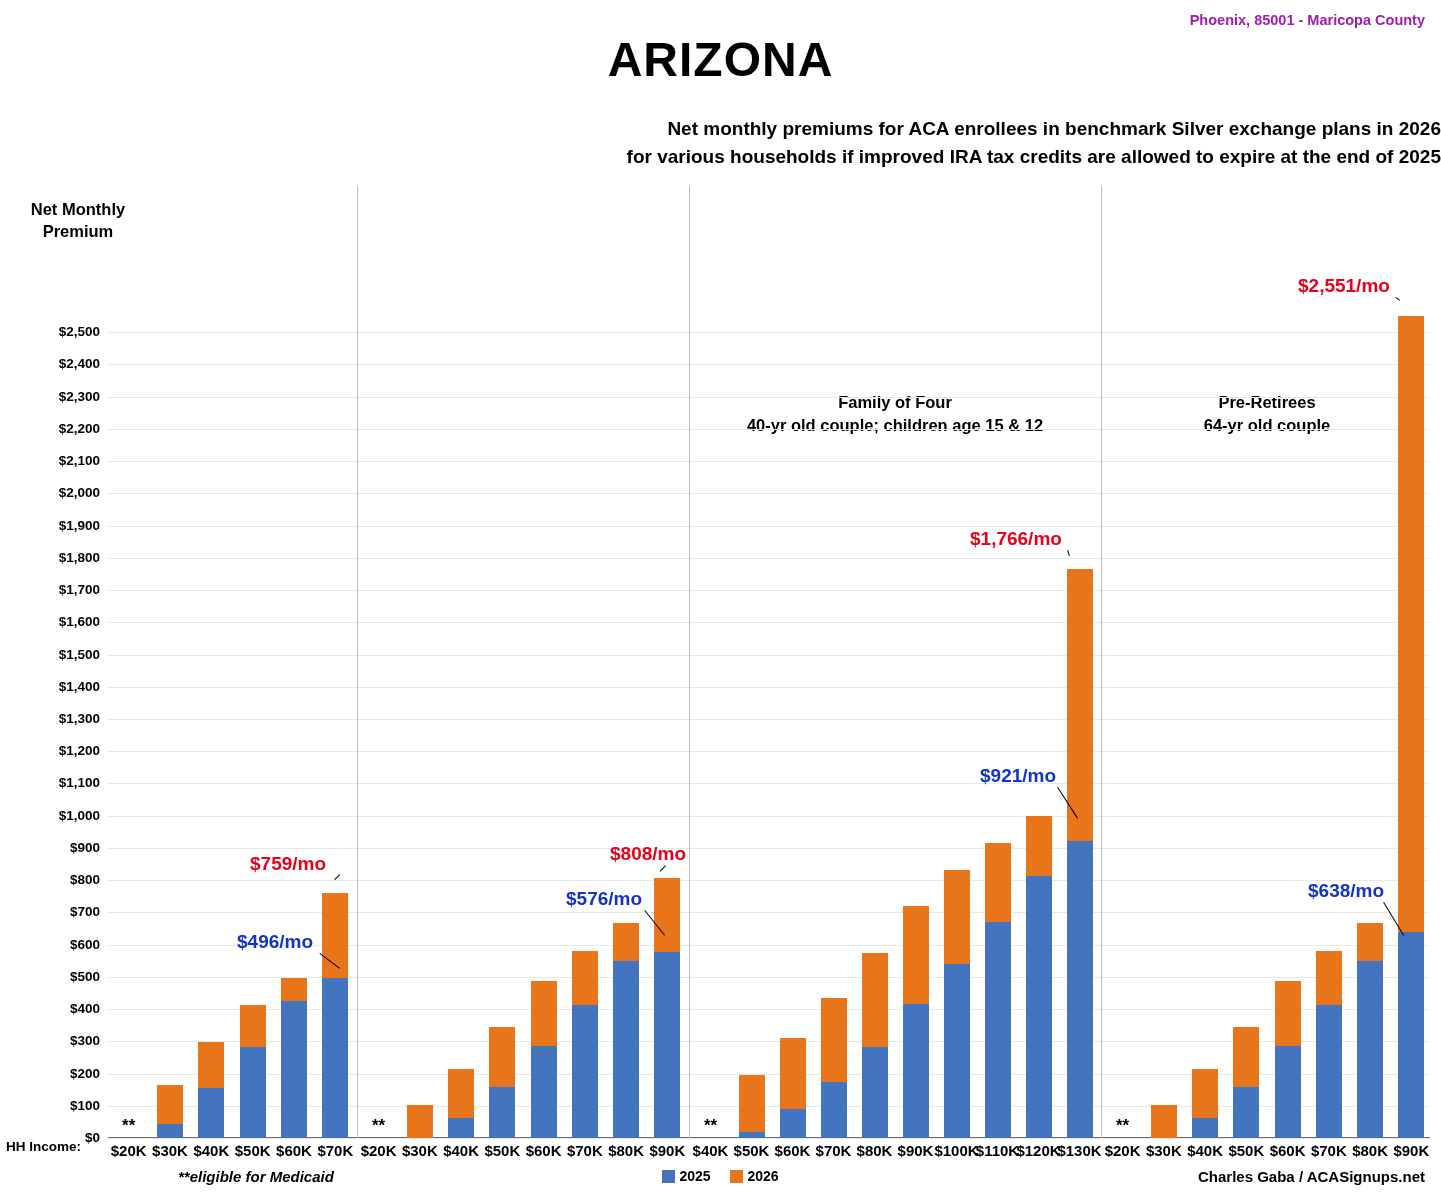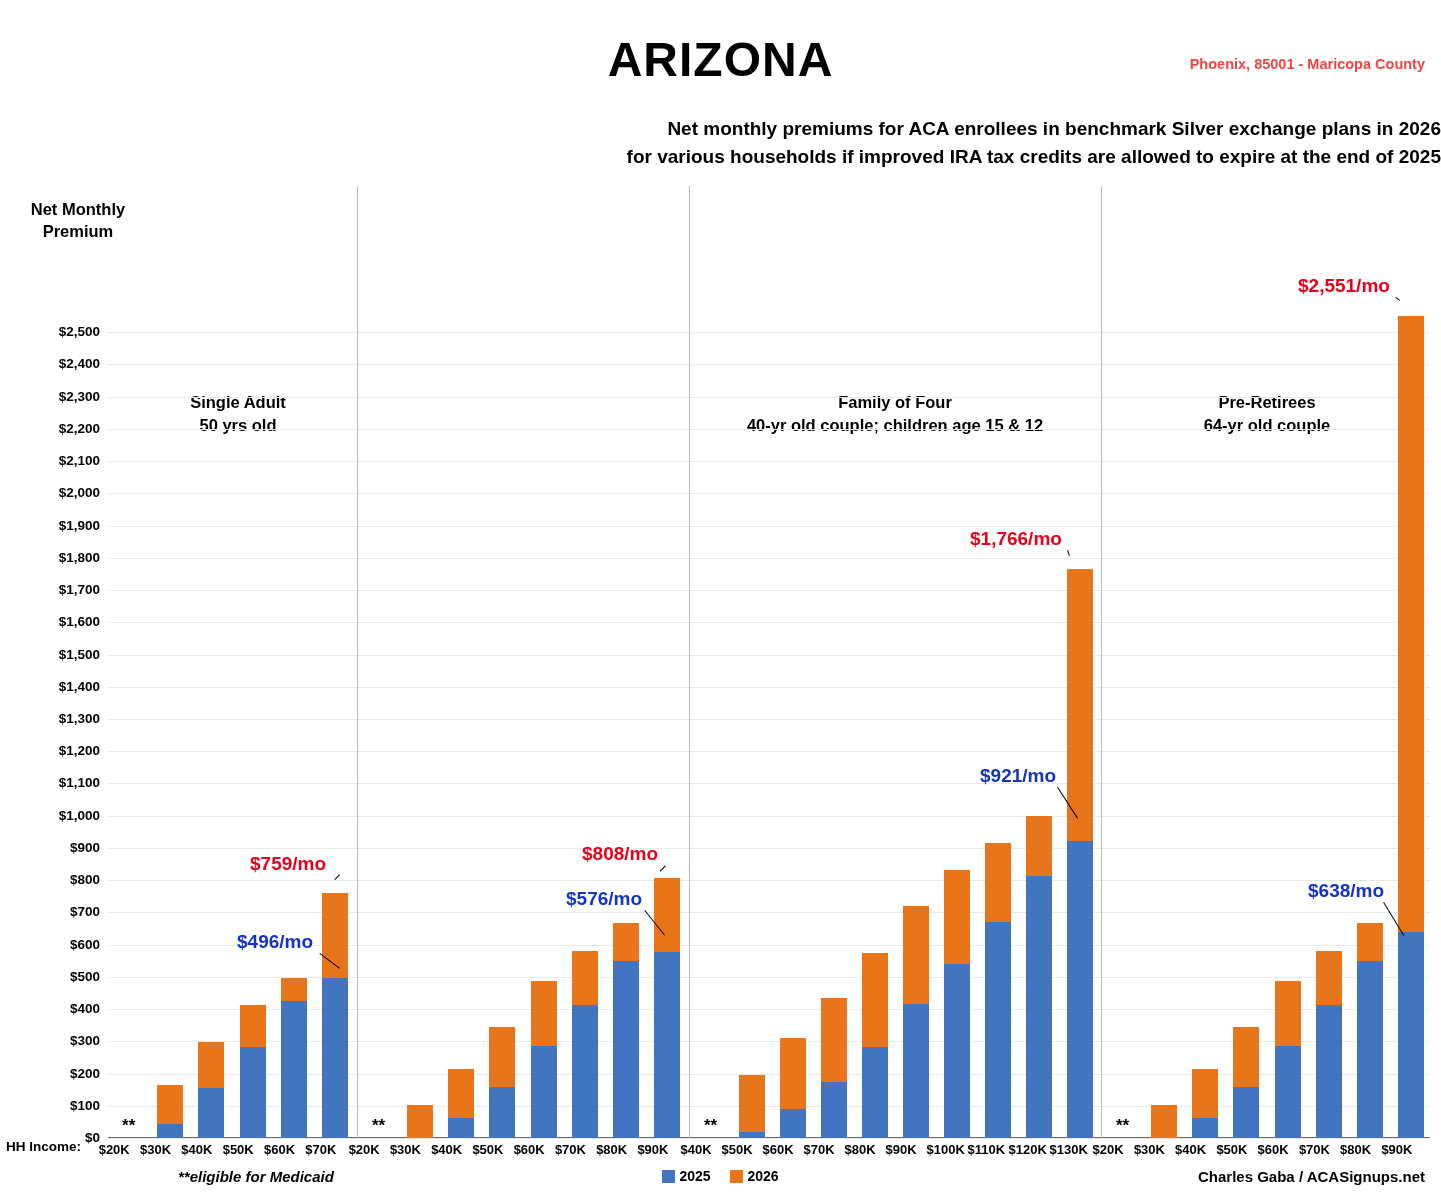--- a/index.html
+++ b/index.html
@@ -7,21 +7,21 @@
   body {
     width:1441px; height:1200px;
     background:#ffffff;
     font-family:"Liberation Sans", sans-serif;
     color:#000;
     position:relative;
     overflow:hidden;
   }
   .corner-note {
     position:absolute; top:12px; right:16px;
-    font-size:14.5px; font-weight:bold; color:#ef4444;margin-top:44px;
+    font-size:14.5px; font-weight:bold; color:#a21caf;
   }
   .title {
     position:absolute; top:32px; left:0; width:1441px;
     text-align:center; font-size:48px; font-weight:bold; letter-spacing:1px;
   }
   .subtitle {
     position:absolute; top:115px; left:0; width:1441px;
     text-align:right; font-size:19px; font-weight:bold; line-height:1.45;
   }
   
@@ -53,21 +53,21 @@
   .ylab {
     position:absolute; width:90px; text-align:right;
     font-size:13.5px; font-weight:bold;
   }
   .bar {
     position:absolute; bottom:0;
   }
   .seg2025 { position:absolute; bottom:0; width:100%; background:#4274c0; }
   .seg2026 { position:absolute; width:100%; background:#e8751a; }
   .xlab {
-    position:absolute; text-align:left; font-size:13px; font-weight:bold;
+    position:absolute; text-align:center; font-size:15px; font-weight:bold;
   }
   .medicaid {
     position:absolute; font-size:17px; font-weight:bold;
   }
   .hh-label {
     position:absolute; left:6px; top:1139px;
     font-size:13.5px; font-weight:bold;
   }
   .annot {
     position:absolute; font-size:19px; font-weight:bold; white-space:nowrap;
@@ -102,24 +102,20 @@
   <span>Net monthly premiums for ACA enrollees in benchmark Silver exchange plans in 2026</span><br>
   <span>for various households if improved IRA tax credits are allowed to expire at the end of 2025</span>
 </div>
 
 <div class="yaxis-title">
   <span>Net Monthly</span><br>
   <span>Premium</span>
 </div>
 
 <div class="group-headers">
-  <div class="ghead" id="gh0" style="left: 108px; width: 260px;">
-    <span>Single Adult</span><br>
-    <span>50 yrs old</span>
-  </div>
   <div class="ghead" id="gh2" style="left: 685px; width: 420px;">
     <span>Family of Four</span><br>
     <span>40-yr old couple; children age 15 &amp; 12</span>
   </div>
   <div class="ghead" id="gh3" style="left: 1102px; width: 330px;">
     <span>Pre-Retirees</span><br>
     <span>64-yr old couple</span>
   </div>
 </div>
 
@@ -327,21 +323,21 @@
     <div class="xlab" style="left: 1175.12px; width: 60px; top: 1142px;">$40K</div>
     <div class="xlab" style="left: 1216.38px; width: 60px; top: 1142px;">$50K</div>
     <div class="xlab" style="left: 1257.62px; width: 60px; top: 1142px;">$60K</div>
     <div class="xlab" style="left: 1298.88px; width: 60px; top: 1142px;">$70K</div>
     <div class="xlab" style="left: 1340.12px; width: 60px; top: 1142px;">$80K</div>
     <div class="xlab" style="left: 1381.38px; width: 60px; top: 1142px;">$90K</div>
     <div class="annot red" style="left: 250px; top: 853px;">$759/mo</div>
     <div class="leader" style="left: 340px; top: 875px; width: 7.07107px; transform: rotate(135deg);"></div>
     <div class="annot blue" style="left: 237px; top: 931px;">$496/mo</div>
     <div class="leader" style="left: 320px; top: 953px; width: 25px; transform: rotate(36.8699deg);"></div>
-    <div class="annot red" style="left: 582px; top: 843px;">$808/mo</div>
+    <div class="annot red" style="left: 610px; top: 843px;">$808/mo</div>
     <div class="leader" style="left: 666px; top: 866px; width: 8.48528px; transform: rotate(135deg);"></div>
     <div class="annot blue" style="left: 566px; top: 888px;">$576/mo</div>
     <div class="leader" style="left: 645px; top: 910px; width: 32.0156px; transform: rotate(51.3402deg);"></div>
     <div class="annot red" style="left: 970px; top: 528px;">$1,766/mo</div>
     <div class="leader" style="left: 1068px; top: 550px; width: 6.32456px; transform: rotate(71.5651deg);"></div>
     <div class="annot blue" style="left: 980px; top: 765px;">$921/mo</div>
     <div class="leader" style="left: 1058px; top: 787px; width: 36.8917px; transform: rotate(57.1715deg);"></div>
     <div class="annot red" style="left: 1298px; top: 275px;">$2,551/mo</div>
     <div class="leader" style="left: 1396px; top: 297px; width: 5px; transform: rotate(36.8699deg);"></div>
     <div class="annot blue" style="left: 1308px; top: 880px;">$638/mo</div>

